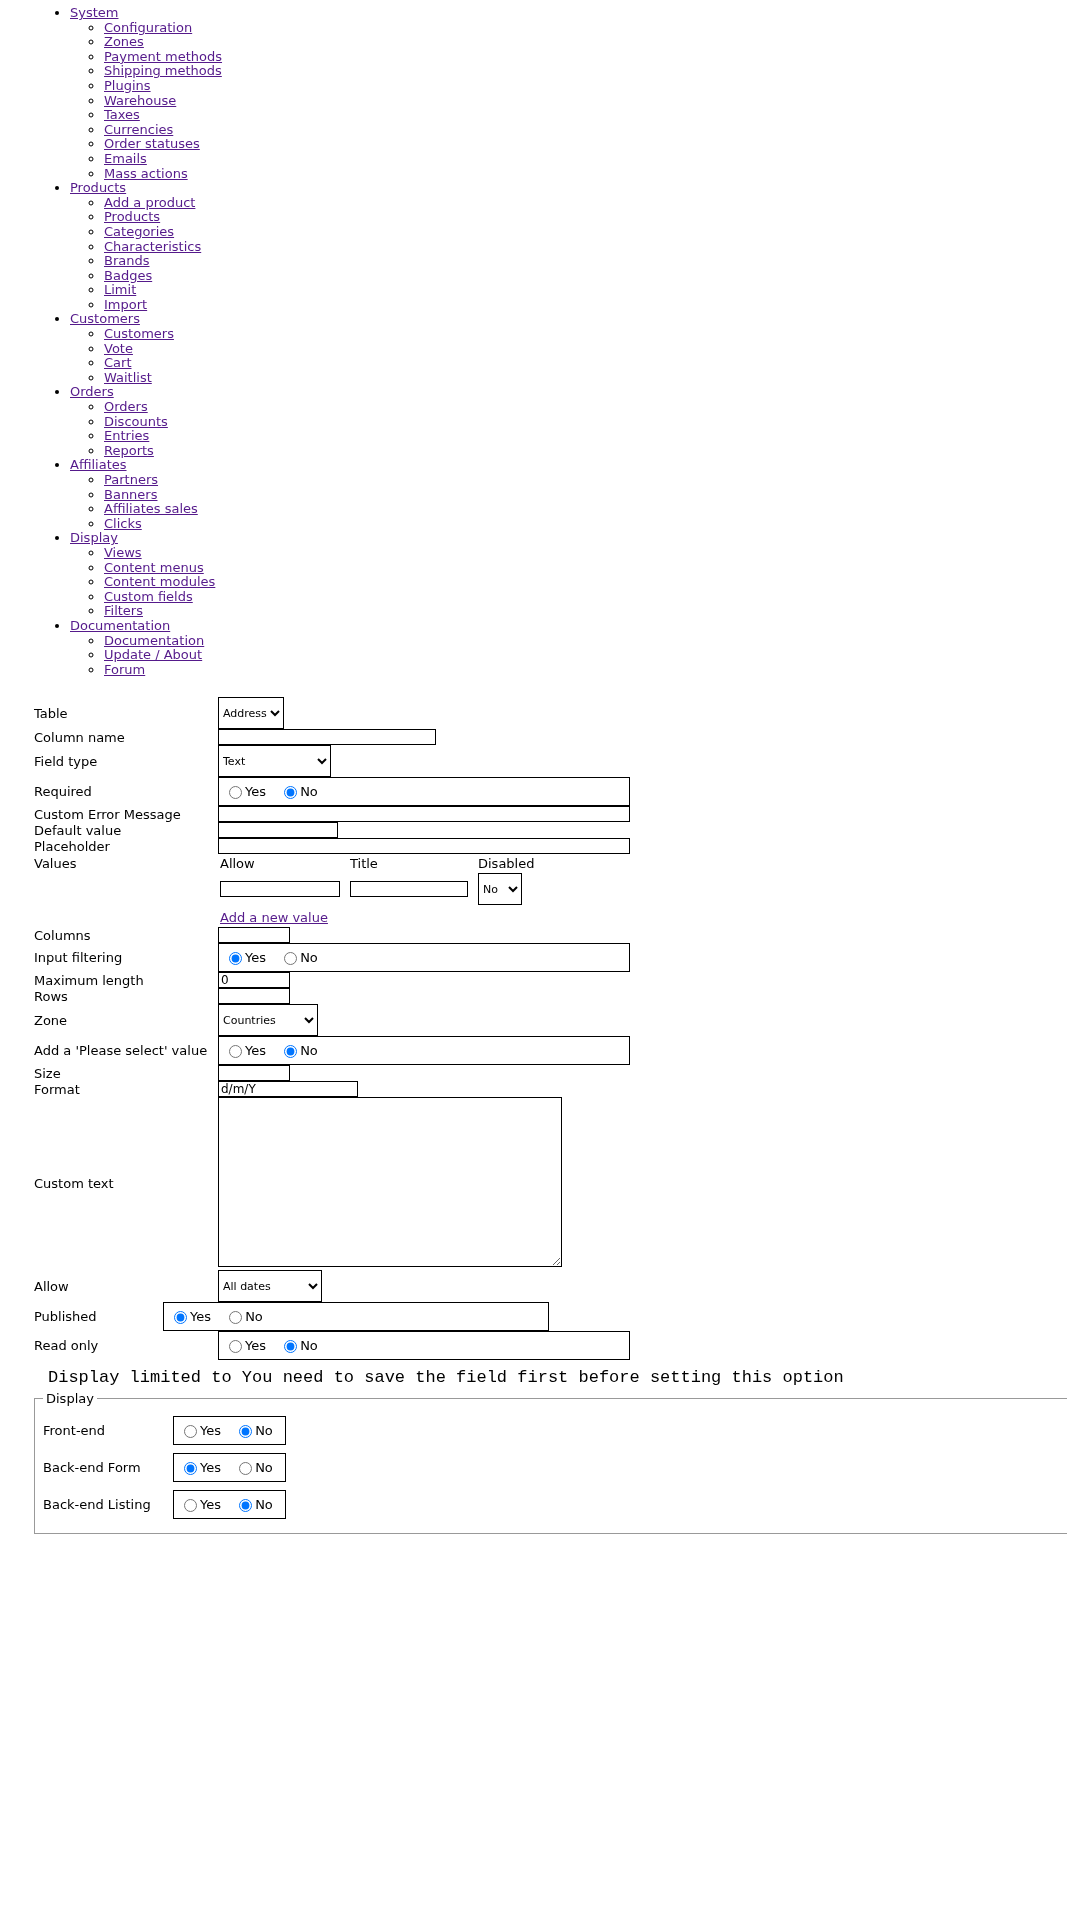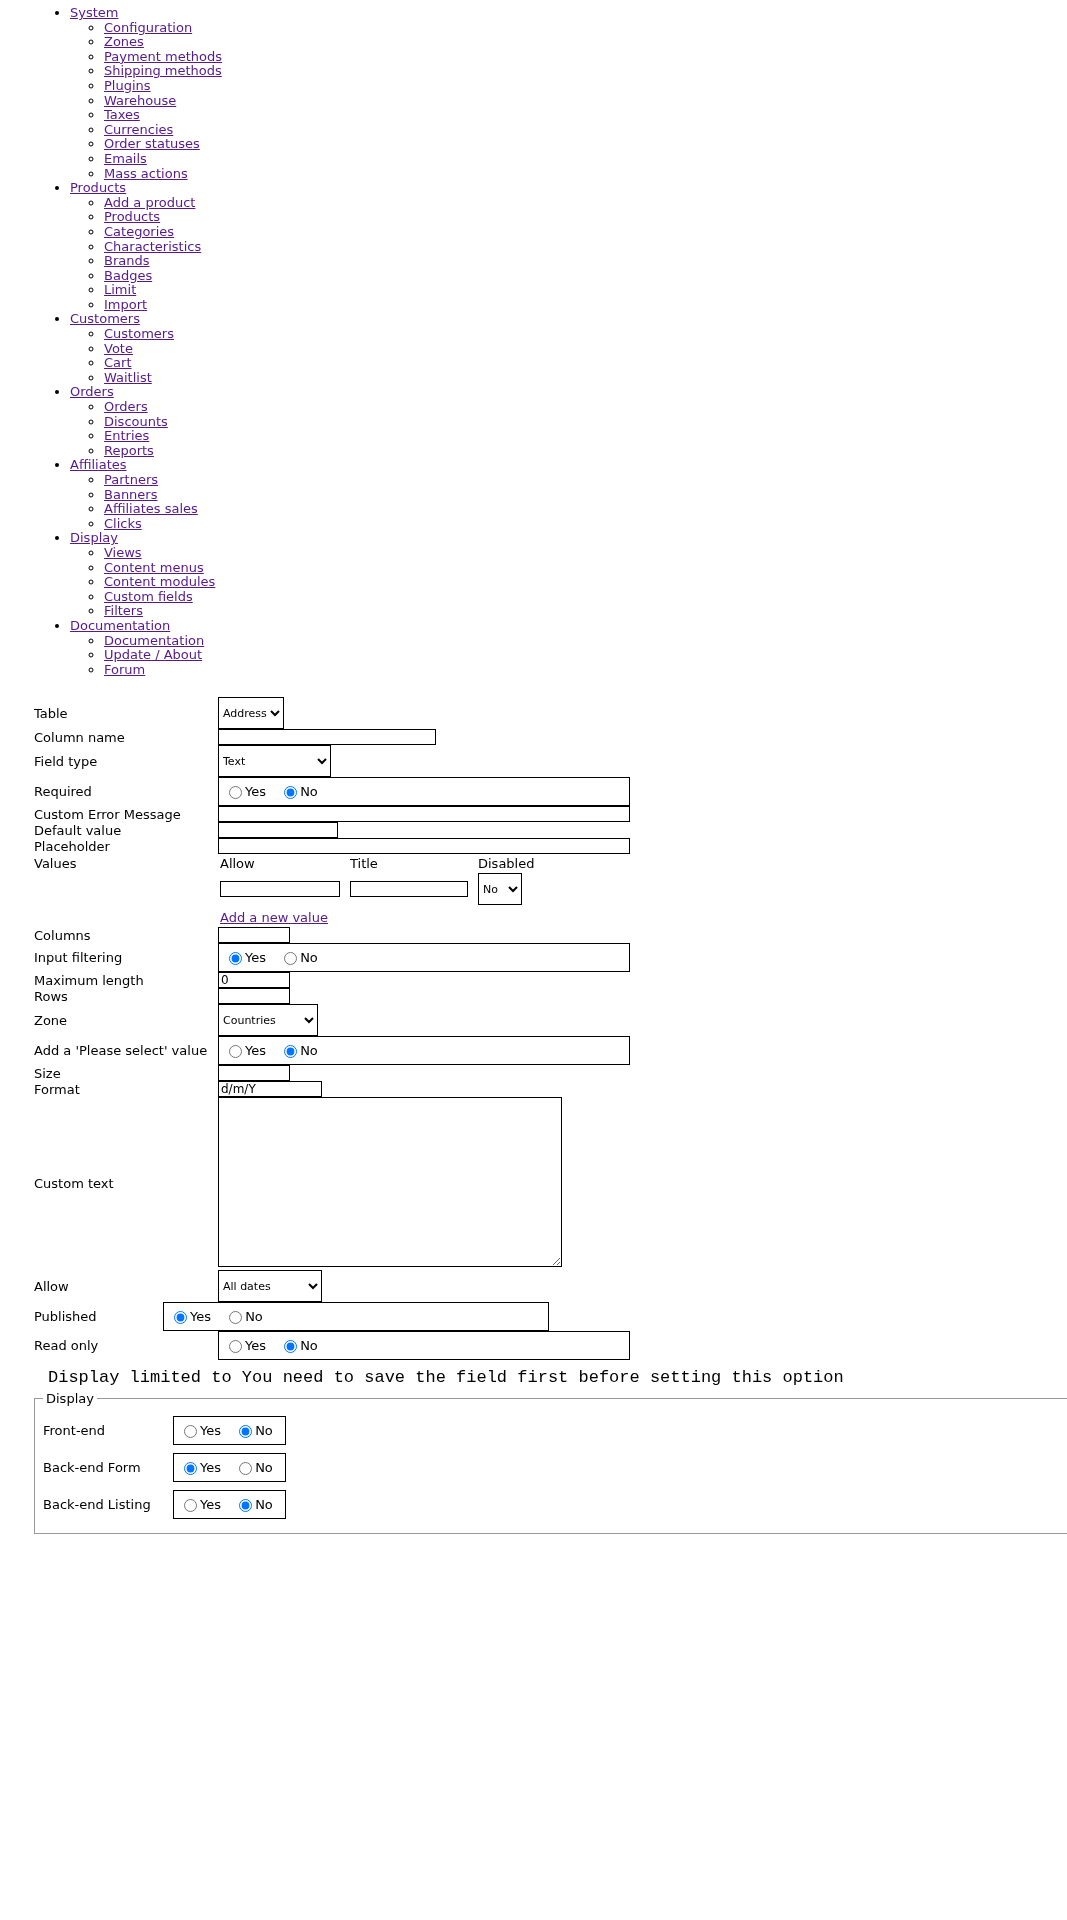--- a/index.html
+++ b/index.html
@@ -336,21 +336,21 @@
       <tr>
         <td class="label-cell">Size</td>
         <td class="field-cell">
           <input type="text" style="width: 72px;" value="">
         </td>
       </tr>
 
       <tr>
         <td class="label-cell">Format</td>
         <td class="field-cell">
-          <input type="text" style="width: 104px;" value="d/m/Y">
+          <input type="text" style="width: 140px;" value="d/m/Y">
         </td>
       </tr>
 
       <tr>
         <td class="label-cell">Custom text</td>
         <td class="field-cell">
           <textarea style="width: 344px; height: 170px;"></textarea>
         </td>
       </tr>
 

